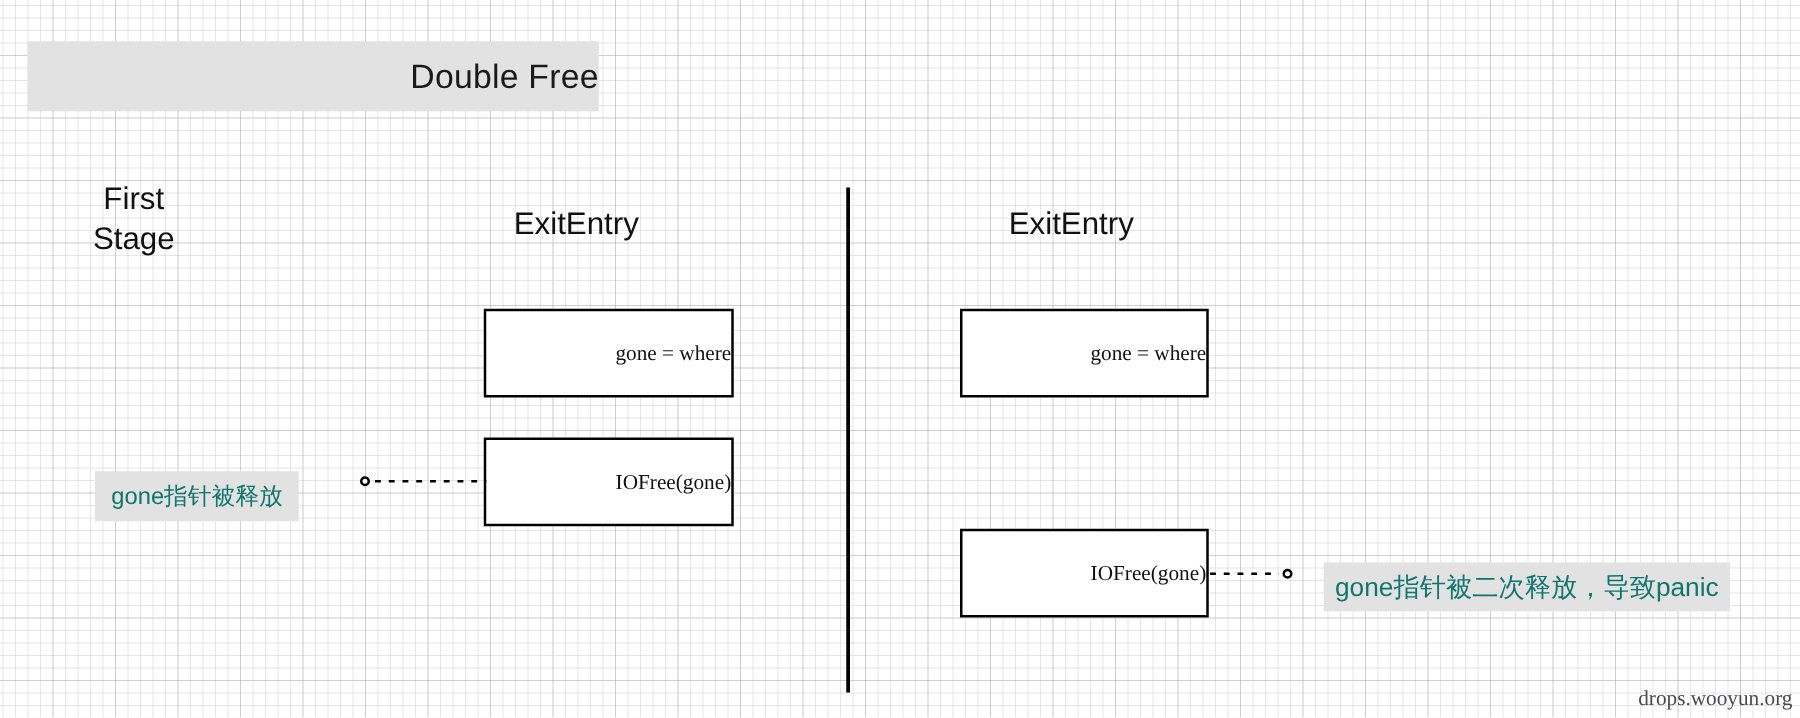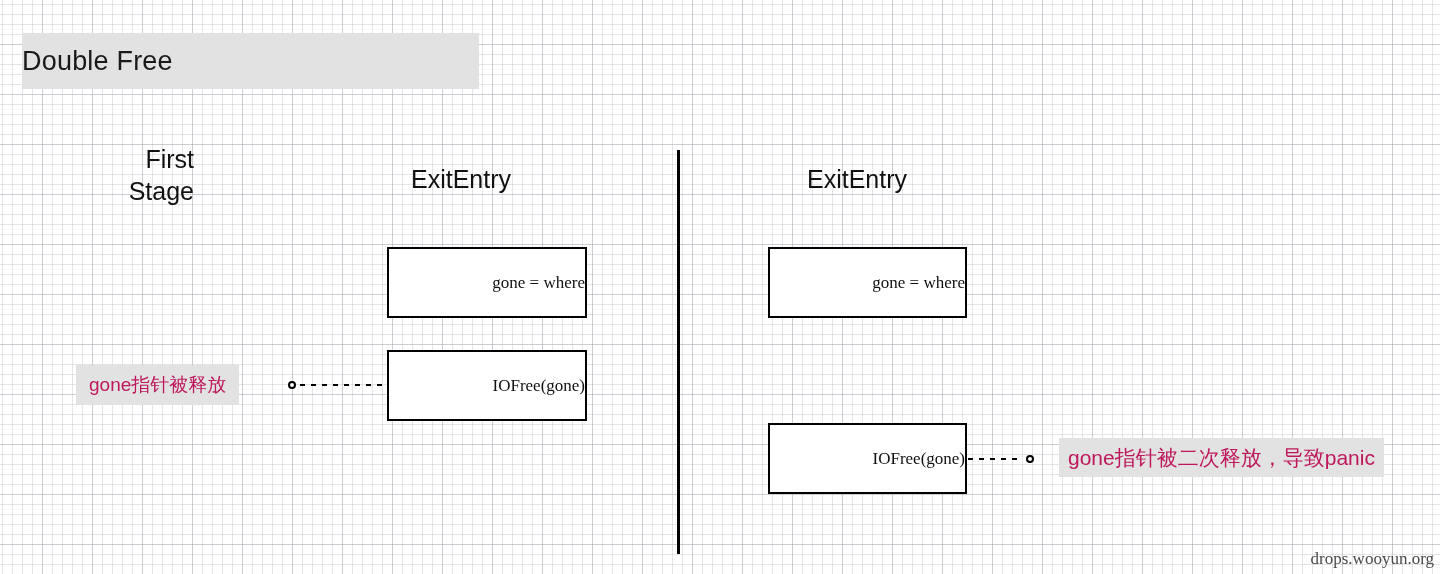--- a/index.html
+++ b/index.html
@@ -25,38 +25,37 @@
 
   .title-bar {
     position: absolute;
     left: 22px;
     top: 33px;
     width: 457px;
     height: 56px;
     background: #e2e2e2;
     display: flex;
     align-items: center;
-    justify-content: flex-start;
+    justify-content: flex-end;
   }
   .title-bar .title-text {
     font-size: 27px;
     color: #1a1a1a;
     letter-spacing: 0.2px;
   }
 
   .stage-label {
     position: absolute;
     left: 52px;
     top: 144px;
     width: 110px;
     font-size: 25px;
     line-height: 1.26;
     color: #111;
-    text-align: right;
-    padding-left: 32px;
+    text-align: center;
   }
 
   .col-title {
     position: absolute;
     font-size: 25px;
     color: #111;
     white-space: nowrap;
   }
   .col-title.left  { left: 411px; top: 165px; }
   .col-title.right { left: 807px; top: 165px; }
@@ -89,24 +88,25 @@
   
   .box-l1 { left: 387px; top: 247px; width: 200px; height: 71px; }
   .box-l2 { left: 387px; top: 350px; width: 200px; height: 71px; }
   
   .box-r1 { left: 768px; top: 247px; width: 199px; height: 71px; }
   .box-r2 { left: 768px; top: 423px; width: 199px; height: 71px; }
 
   .note {
     position: absolute;
     background: #e2e2e2;
-    color: #be185d;
+    color: #0f766e;
     white-space: nowrap;
     display: flex;
     align-items: center;
+    margin-top: 12px;
   }
   .note-left {
     left: 76px;
     top: 365px;
     height: 40px;
     padding: 0 13px;
     font-size: 19px;
   }
   .note-right {
     left: 1059px;

